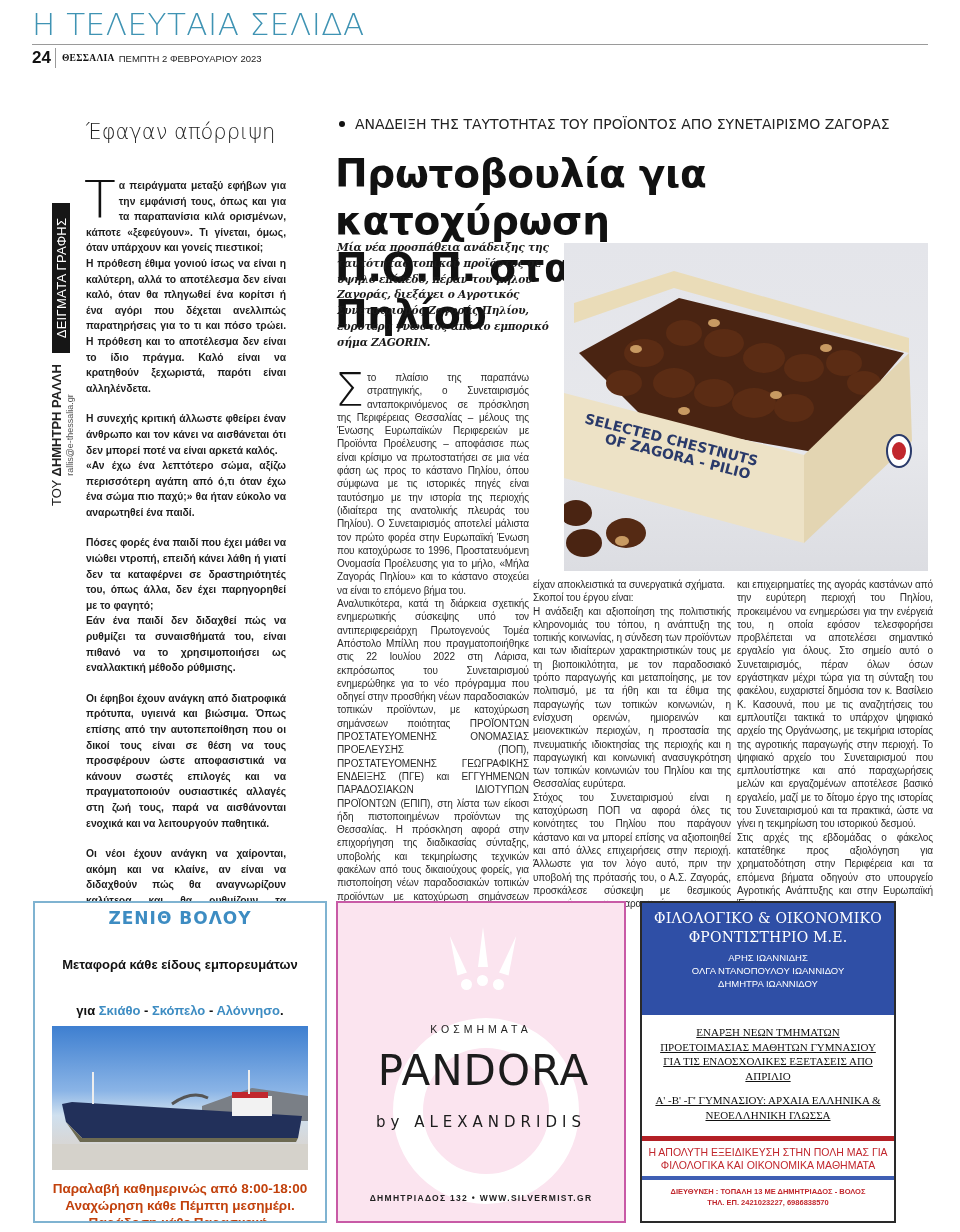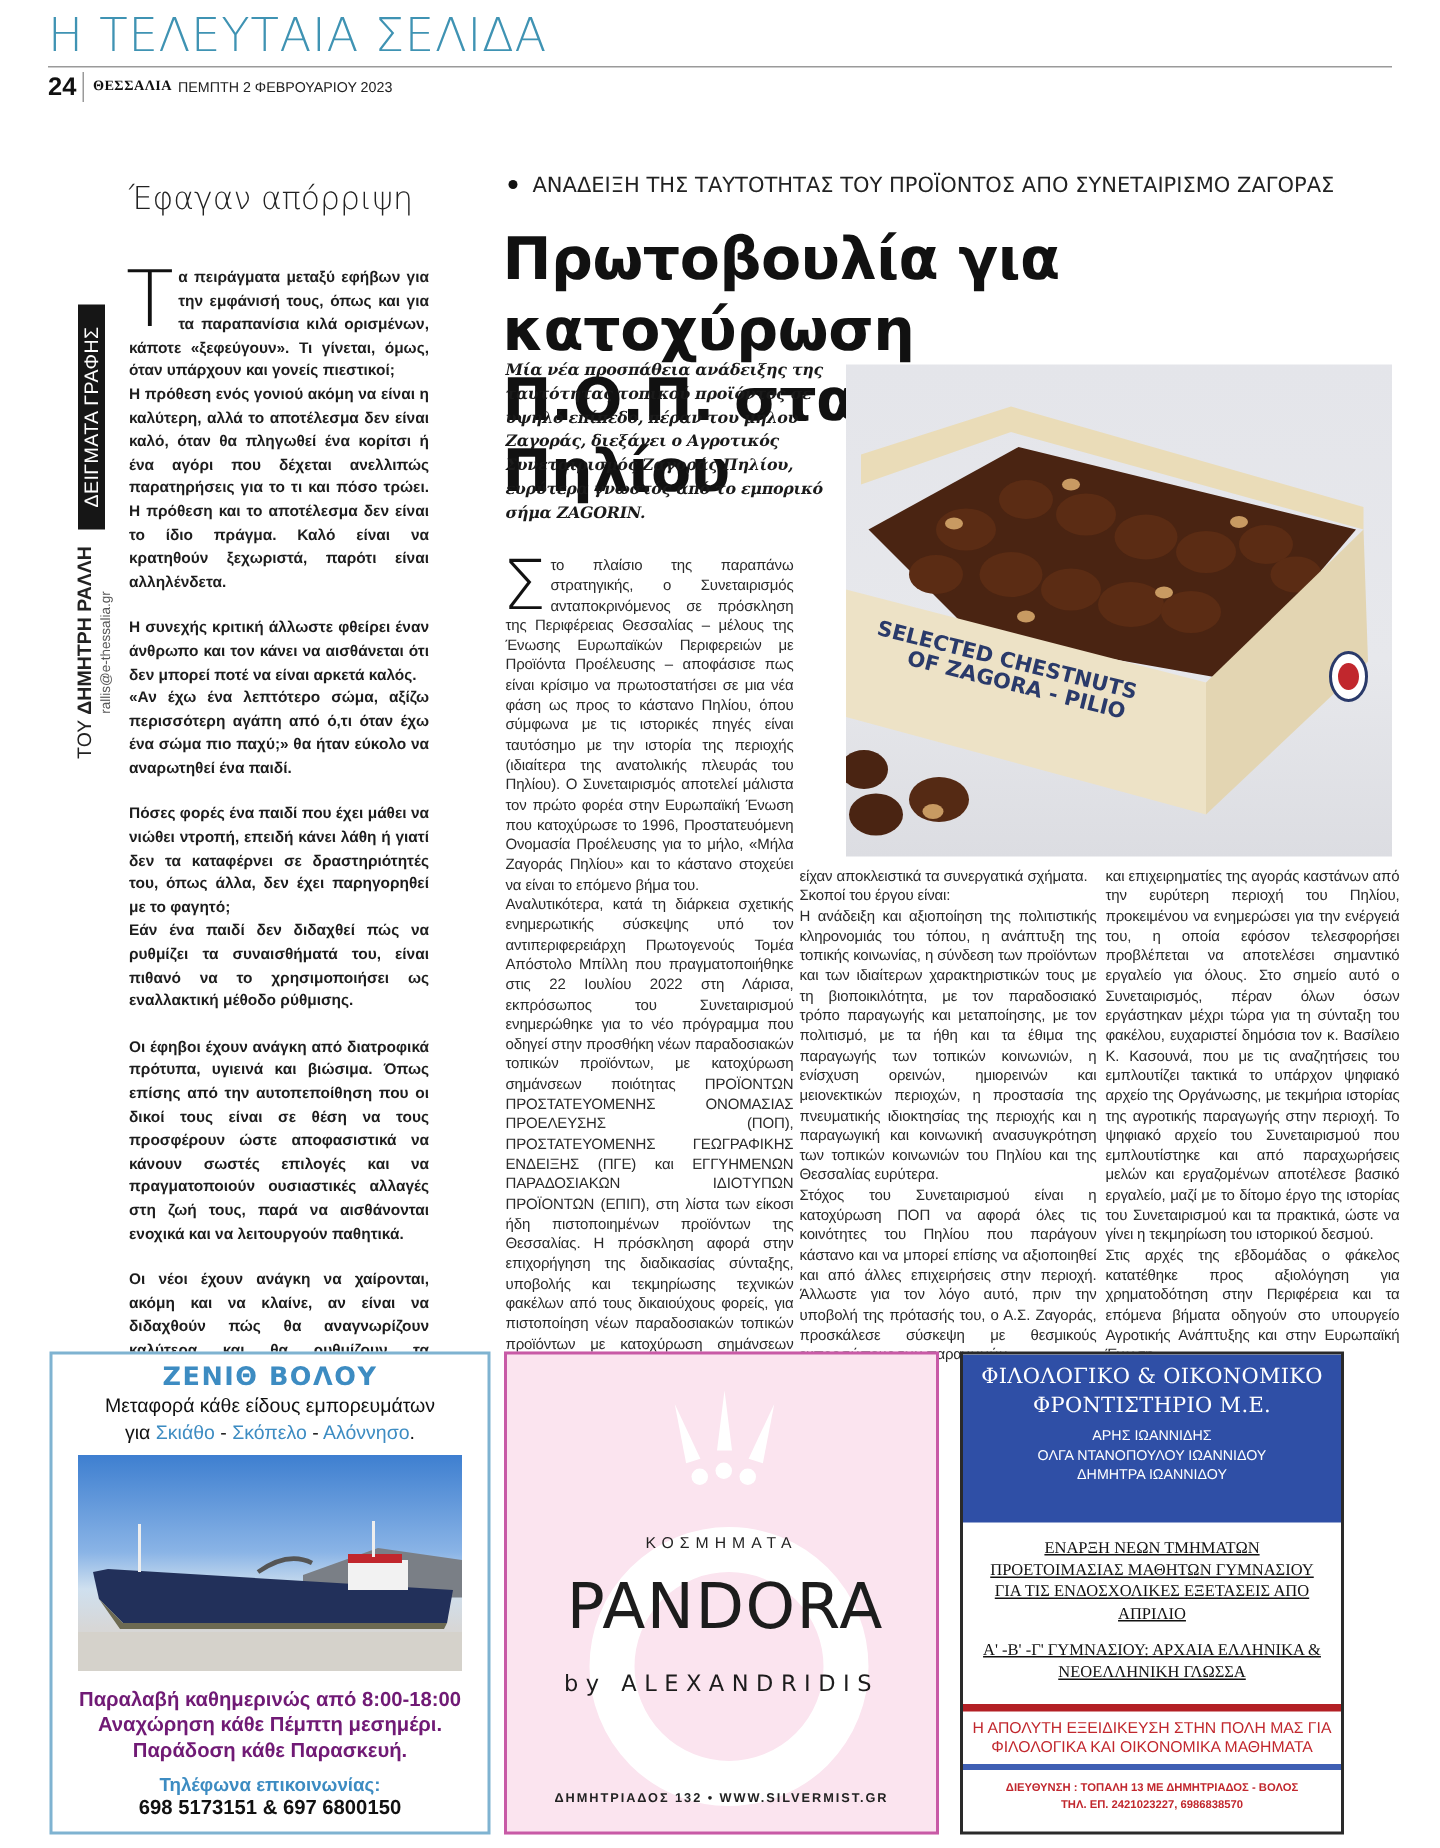--- a/index.html
+++ b/index.html
@@ -39,24 +39,24 @@
   .col-text p { margin: 0; }
   .col-a { left: 337px; top: 371px; width: 192px; }
   .col-b { left: 533px; top: 578px; width: 198px; }
   .col-c { left: 737px; top: 578px; width: 196px; }
   .dropcap-S { float: left; font-family: "DejaVu Sans", sans-serif; font-weight: 300; font-size: 46px; line-height: 38px; margin: 0 3px 0 -2px; color: #111; }
 
   
   .ad { position: absolute; overflow: hidden; }
   .ad-zenith { left: 33px; top: 901px; width: 294px; height: 322px; border: 2px solid #7fb3d1; background: #fff; text-align: center; }
   .ad-zenith .brand { margin-top: 5px; font-family: "DejaVu Sans", sans-serif; font-weight: 700; font-size: 17px; color: #3d8cc2; letter-spacing: 1px; }
-  .ad-zenith .line { font-family: "Liberation Sans", sans-serif; font-weight: 400; font-size: 13px; line-height: 18px; color: #111; }
+  .ad-zenith .line { font-family: "Liberation Sans", sans-serif; font-weight: 700; font-size: 13px; line-height: 18px; color: #111; margin-top: 28px; }
   .ad-zenith .blue { color: #3d8cc2; }
   .ad-zenith .ship { margin: 6px auto 0; width: 256px; height: 144px; position: relative; overflow: hidden; background: linear-gradient(180deg, #3e7fd0 0%, #8ab4e6 45%, #cfe0ef 62%, #d7d7d7 80%, #d9d6cf 100%); }
-  .ad-zenith .bottom { margin-top: 10px; font-family: "Liberation Sans", sans-serif; font-weight: 700; font-size: 13.5px; line-height: 17px; color: #701a75; }
+  .ad-zenith .bottom { margin-top: 10px; font-family: "Liberation Sans", sans-serif; font-weight: 700; font-size: 13.5px; line-height: 17px; color: #c2410c; }
   .ad-zenith .contact-label { margin-top: 8px; font-family: "Liberation Sans", sans-serif; font-weight: 700; font-size: 12.5px; color: #3d8cc2; }
   .ad-zenith .phones { font-family: "Liberation Sans", sans-serif; font-weight: 700; font-size: 13.5px; color: #111; }
 
   .ad-pandora { left: 336px; top: 901px; width: 290px; height: 322px; background: #fbe4ef; border: 2px solid #c85aa6; text-align: center; padding-left: 39px; }
   .ad-pandora .ring { position: absolute; left: 55px; top: 115px; width: 186px; height: 186px; border-radius: 50%; border: 30px solid #ffffff; }
   .ad-pandora .spike { position: absolute; width: 0; height: 0; border-left: 5px solid transparent; border-right: 5px solid transparent; border-bottom: 40px solid #fff; }
   .ad-pandora .dotw { position: absolute; width: 11px; height: 11px; border-radius: 50%; background: #fff; }
   .ad-pandora .kosm { position: absolute; left: 0; right: 0; top: 120px; font-family: "Liberation Sans", sans-serif; font-size: 10.5px; letter-spacing: 4px; color: #222; }
   .ad-pandora .name { position: absolute; left: 5px; right: 0; top: 143px; font-family: "DejaVu Sans", sans-serif; font-size: 42px; letter-spacing: 1px; color: #1c1c1c; }
   .ad-pandora .by { position: absolute; left: 0; right: 0; top: 210px; font-family: "DejaVu Sans", sans-serif; font-size: 15px; letter-spacing: 5px; color: #1c1c1c; }
@@ -91,21 +91,21 @@
 <div class="vert-author">
   <span class="txt"><span>ΤΟΥ</span> <b>ΔΗΜΗΤΡΗ ΡΑΛΛΗ</b></span>
 </div>
 <div class="vert-email">
   <span>rallis@e-thessalia.gr</span>
 </div>
 
 <div class="col-title">Έφαγαν απόρριψη</div>
 <div class="col-body">
   <p><span class="dropcap-T">Τ</span><span>α πειράγματα μεταξύ εφήβων για την εμφάνισή τους, όπως και για τα παραπανίσια κιλά ορισμένων, κάποτε «ξεφεύγουν». Τι γίνεται, όμως, όταν υπάρχουν και γονείς πιεστικοί;</span></p>
-  <p>Η πρόθεση ενός γονιού ακόμη να είναι η καλύτερη, αλλά το αποτέλεσμα δεν είναι καλό, όταν θα πληγωθεί ένα κορίτσι ή ένα αγόρι που δέχεται ανελλιπώς παρατηρήσεις για το τι και πόσο τρώει. Η πρόθεση και το αποτέλεσμα δεν είναι το ίδιο πράγμα. Καλό είναι να κρατηθούν ξεχωριστά, παρότι είναι αλληλένδετα.</p>
+  <p>Η πρόθεση έθιμα γονιού ίσως να είναι η καλύτερη, αλλά το αποτέλεσμα δεν είναι καλό, όταν θα πληγωθεί ένα κορίτσι ή ένα αγόρι που δέχεται ανελλιπώς παρατηρήσεις για το τι και πόσο τρώει. Η πρόθεση και το αποτέλεσμα δεν είναι το ίδιο πράγμα. Καλό είναι να κρατηθούν ξεχωριστά, παρότι είναι αλληλένδετα.</p>
   <p class="gap">Η συνεχής κριτική άλλωστε φθείρει έναν άνθρωπο και τον κάνει να αισθάνεται ότι δεν μπορεί ποτέ να είναι αρκετά καλός.</p>
   <p>«Αν έχω ένα λεπτότερο σώμα, αξίζω περισσότερη αγάπη από ό,τι όταν έχω ένα σώμα πιο παχύ;» θα ήταν εύκολο να αναρωτηθεί ένα παιδί.</p>
   <p class="gap">Πόσες φορές ένα παιδί που έχει μάθει να νιώθει ντροπή, επειδή κάνει λάθη ή γιατί δεν τα καταφέρνει σε δραστηριότητές του, όπως άλλα, δεν έχει παρηγορηθεί με το φαγητό;</p>
   <p>Εάν ένα παιδί δεν διδαχθεί πώς να ρυθμίζει τα συναισθήματά του, είναι πιθανό να το χρησιμοποιήσει ως εναλλακτική μέθοδο ρύθμισης.</p>
   <p class="gap">Οι έφηβοι έχουν ανάγκη από διατροφικά πρότυπα, υγιεινά και βιώσιμα. Όπως επίσης από την αυτοπεποίθηση που οι δικοί τους είναι σε θέση να τους προσφέρουν ώστε αποφασιστικά να κάνουν σωστές επιλογές και να πραγματοποιούν ουσιαστικές αλλαγές στη ζωή τους, παρά να αισθάνονται ενοχικά και να λειτουργούν παθητικά.</p>
   <p class="gap">Οι νέοι έχουν ανάγκη να χαίρονται, ακόμη και να κλαίνε, αν είναι να διδαχθούν πώς θα αναγνωρίζουν καλύτερα και θα ρυθμίζουν τα συναισθήματά τους. Όχι να τα καταπιέζουν.</p>
   <p>Τότε οι αντιδράσεις ίσως να είναι απρόβλεπτες και η στροφή να γίνεται όχι μόνο σε ό,τι ικανοποιεί, αλλά και σε ό,τι βλάπτει.</p>
 </div>
 
 <div class="kicker"><span class="dot"></span><span>ΑΝΑΔΕΙΞΗ ΤΗΣ ΤΑΥΤΟΤΗΤΑΣ ΤΟΥ ΠΡΟΪΟΝΤΟΣ ΑΠΟ ΣΥΝΕΤΑΙΡΙΣΜΟ ΖΑΓΟΡΑΣ</span></div>

